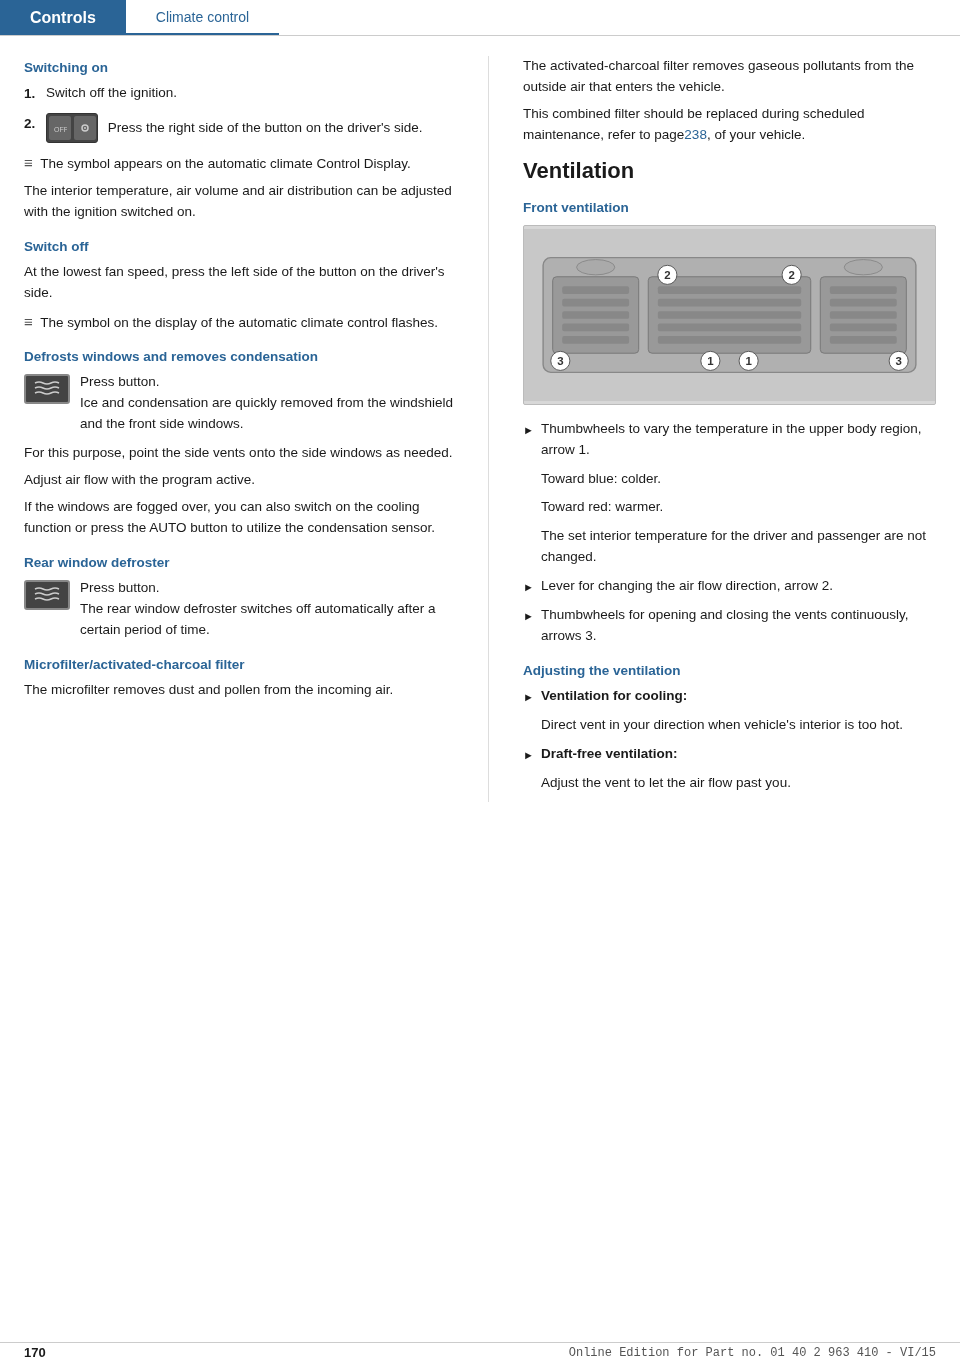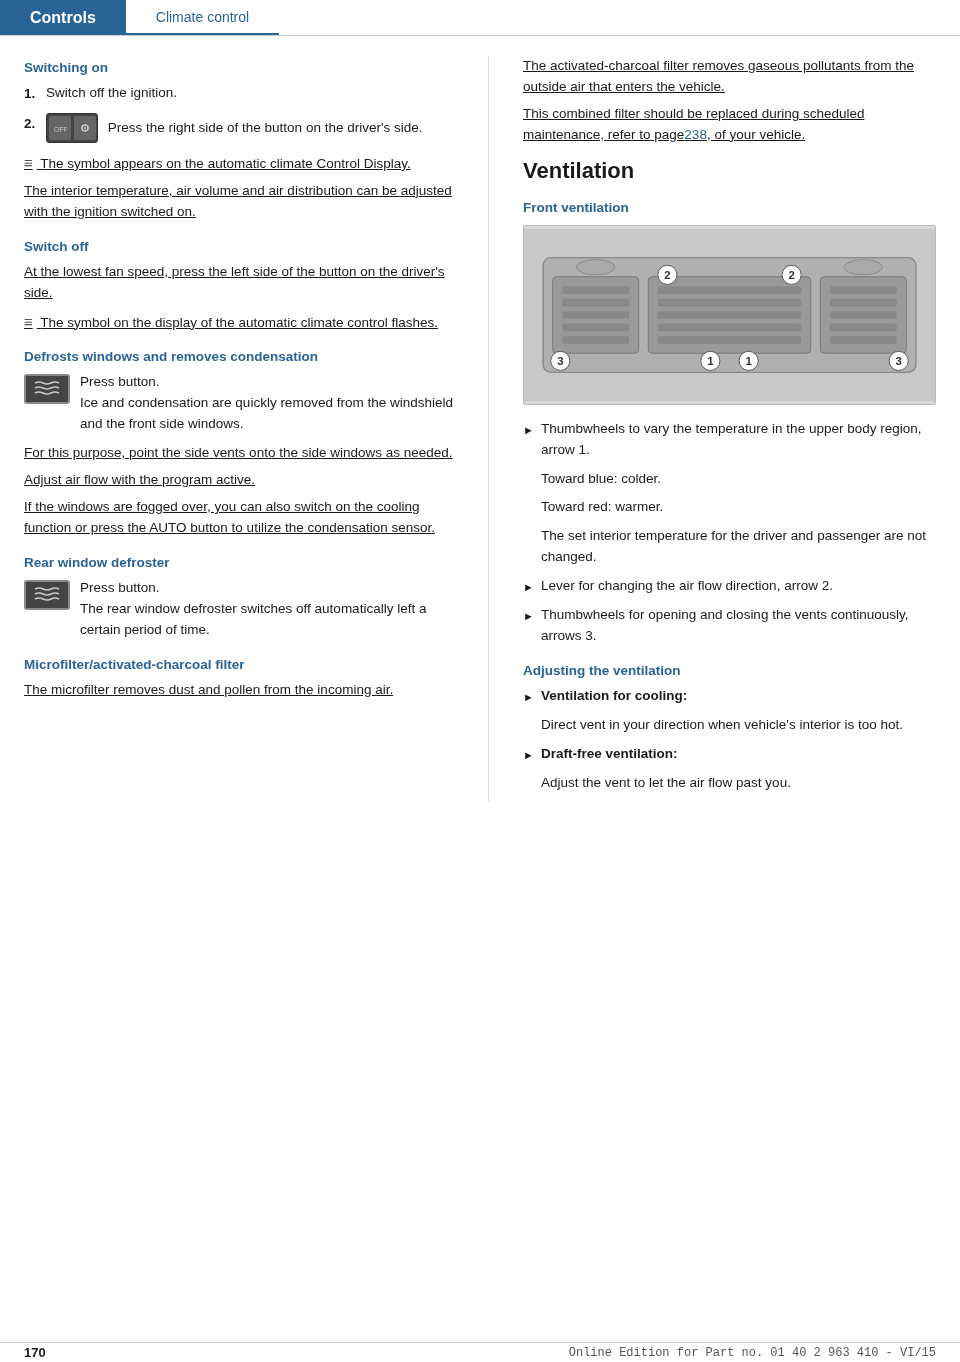--- a/index.html
+++ b/index.html
@@ -68,21 +68,20 @@
     .section-heading-first {
       margin-top: 4px;
     }
 
     
     .body-text {
       font-size: 13.5px;
       line-height: 1.55;
       margin-bottom: 6px;
       color: #1a1a1a;
-      text-decoration: underline;
     }
 
     
     .numbered-item {
       display: flex;
       align-items: flex-start;
       margin-bottom: 8px;
       font-size: 13.5px;
       line-height: 1.55;
     }
@@ -294,21 +293,21 @@
             <svg viewBox="0 0 32 20" width="32" height="20">
               <path d="M4 4 Q8 2 12 4 Q16 6 20 4 Q24 2 28 4" stroke="#ccc" stroke-width="1.5" fill="none"></path>
               <path d="M4 9 Q8 7 12 9 Q16 11 20 9 Q24 7 28 9" stroke="#ccc" stroke-width="1.5" fill="none"></path>
               <path d="M4 14 Q8 12 12 14 Q16 16 20 14 Q24 12 28 14" stroke="#ccc" stroke-width="1.5" fill="none"></path>
             </svg>
           </span>
         </div>
         <div class="icon-right">
           <span>Press button.</span>
           <br>
-          <span>The rear window defroster switches off automatically left a certain period of time.</span>
+          <span>The rear window defroster switches off automatically after a certain period of time.</span>
         </div>
       </div>
 
       <div class="section-heading">Microfilter/activated-charcoal filter</div>
       <div class="body-text">The microfilter removes dust and pollen from the incoming air.</div>
 
     </div>
 
     <div class="col-divider"></div>
 

